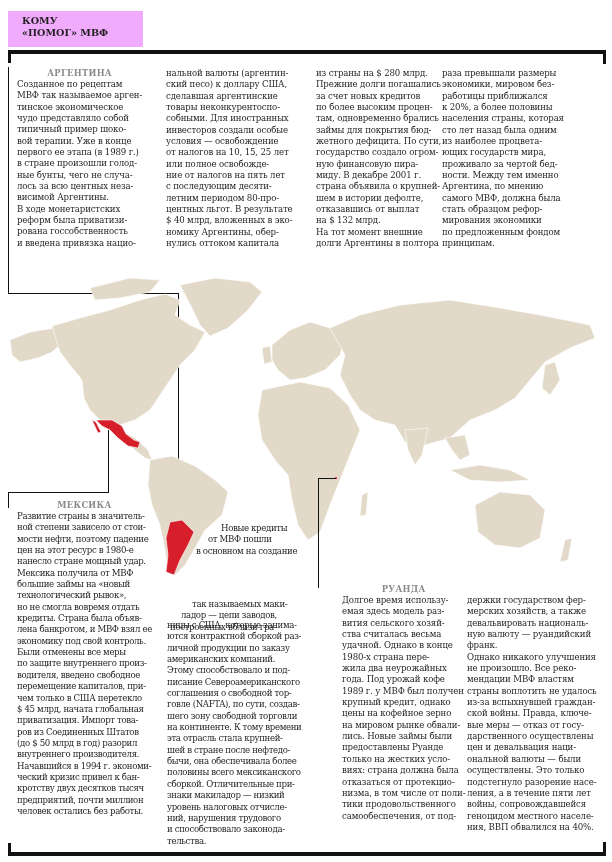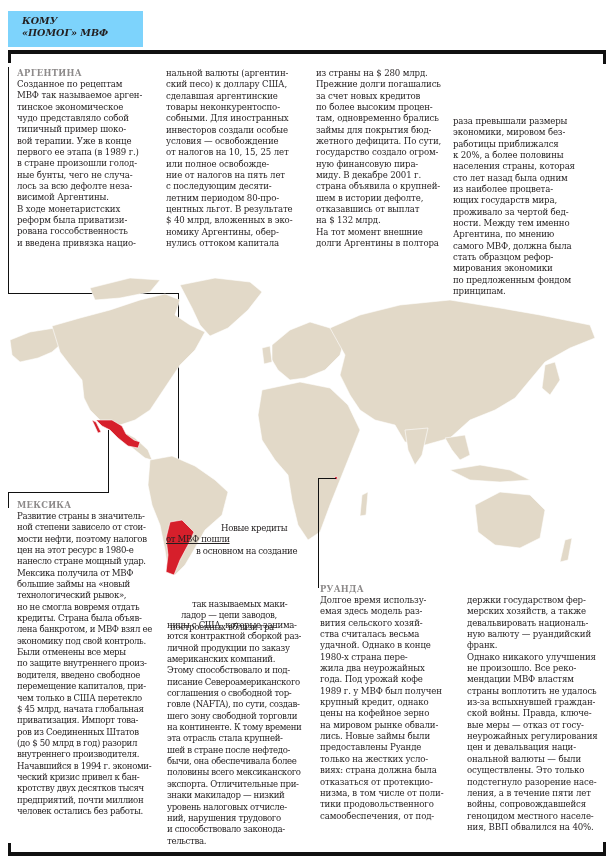--- a/index.html
+++ b/index.html
@@ -15,32 +15,32 @@
 
   .rule { position: absolute; background: #111; }
 
   .col {
     position: absolute; font-size: 8.6px; line-height: 11.35px; letter-spacing: -0.15px; white-space: nowrap;
     font-family: "DejaVu Serif", serif; color: #231f20;
   }
   .col .line { display: block; }
   .section-title {
     display: block; font-family: "DejaVu Serif", serif; font-weight: bold; font-size: 8.4px;
-    color: #8d8a8a; letter-spacing: 0.3px; line-height: 11px;
+    color: #8d8a8a; letter-spacing: 0.3px; line-height: 11px; text-align: center;
   }
 
   .map { position: absolute; left: 0; top: 270px; width: 612px; height: 330px; }
   .map svg { width: 100%; height: 100%; }
   .land { fill: #e2d9c8; stroke: #ffffff; stroke-width: 0.6; }
   .highlight { fill: #d61f2b; stroke: #ffffff; stroke-width: 0.6; }
 </style>
 </head>
 <body>
 
-<div class="header-block" style="background: #7dd3fc; font-style: italic;">
+<div class="header-block" style="background: #f0abfc;">
   <div>КОМУ</div>
   <div>«ПОМОГ» МВФ</div>
 </div>
 
 <div class="rule" style="left:8px; top:50px; width:598px; height:4px;"></div>
 <div class="rule" style="left:8px; top:50px; width:3px; height:13px;"></div>
 <div class="rule" style="left:603px; top:50px; width:3px; height:14px;"></div>
 
 <div class="rule" style="left:8px; top:67px; width:1px; height:226px;"></div>
 <div class="rule" style="left:8px; top:293px; width:171px; height:1px;"></div>
@@ -51,21 +51,21 @@
   <div id="arg-c1">
       <span class="line">Созданное по рецептам</span>
       <span class="line">МВФ так называемое арген-</span>
       <span class="line">тинское экономическое</span>
       <span class="line">чудо представляло собой</span>
       <span class="line">типичный пример шоко-</span>
       <span class="line">вой терапии. Уже в конце</span>
       <span class="line">первого ее этапа (в 1989 г.)</span>
       <span class="line">в стране произошли голод-</span>
       <span class="line">ные бунты, чего не случа-</span>
-      <span class="line">лось за всю дефолте неза-</span>
+      <span class="line">лось за всю центных неза-</span>
       <span class="line">висимой Аргентины.</span>
       <span class="line">В ходе монетаристских</span>
       <span class="line">реформ была приватизи-</span>
       <span class="line">рована госсобственность</span>
       <span class="line">и введена привязка нацио-</span>
     </div>
 </div>
 <div class="col" style="left:166px; top:68px;">
     <div id="arg-c2">
       <span class="line">нальной валюты (аргентин-</span>
@@ -99,21 +99,21 @@
       <span class="line">ную финансовую пира-</span>
       <span class="line">миду. В декабре 2001 г.</span>
       <span class="line">страна объявила о крупней-</span>
       <span class="line">шем в истории дефолте,</span>
       <span class="line">отказавшись от выплат</span>
       <span class="line">на $ 132 млрд.</span>
       <span class="line">На тот момент внешние</span>
       <span class="line">долги Аргентины в полтора</span>
     </div>
   </div>
-<div class="col" style="left:453px; top:68px;margin-top:48px;">
+<div class="col" style="left:442px; top:68px;">
     <div id="arg-c4">
       <span class="line">раза превышали размеры</span>
       <span class="line">экономики, мировом без-</span>
       <span class="line">работицы приближался</span>
       <span class="line">к 20%, а более половины</span>
       <span class="line">населения страны, которая</span>
       <span class="line">сто лет назад была одним</span>
       <span class="line">из наиболее процвета-</span>
       <span class="line">ющих государств мира,</span>
       <span class="line">проживало за чертой бед-</span>
@@ -169,21 +169,21 @@
 <div class="rule" style="left:8px; top:492px; width:1px; height:16px;"></div>
 
 <div class="rule" style="left:318px; top:478px; width:18px; height:1px;"></div>
 <div class="rule" style="left:318px; top:478px; width:1px; height:110px;"></div>
 
 <div class="col" style="left:17px; top:500px; letter-spacing:-0.35px;">
   <span class="section-title">МЕКСИКА</span>
   <div id="mex-c1">
       <span class="line">Развитие страны в значитель-</span>
       <span class="line">ной степени зависело от стои-</span>
-      <span class="line">мости нефти, поэтому налогов</span>
+      <span class="line">мости нефти, поэтому падение</span>
       <span class="line">цен на этот ресурс в 1980-е</span>
       <span class="line">нанесло стране мощный удар.</span>
       <span class="line">Мексика получила от МВФ</span>
       <span class="line">большие займы на «новый</span>
       <span class="line">технологический рывок»,</span>
       <span class="line">но не смогла вовремя отдать</span>
       <span class="line">кредиты. Страна была объяв-</span>
       <span class="line">лена банкротом, и МВФ взял ее</span>
       <span class="line">экономику под свой контроль.</span>
       <span class="line">Были отменены все меры</span>
@@ -199,21 +199,21 @@
       <span class="line">Начавшийся в 1994 г. экономи-</span>
       <span class="line">ческий кризис привел к бан-</span>
       <span class="line">кротству двух десятков тысяч</span>
       <span class="line">предприятий, почти миллион</span>
       <span class="line">человек остались без работы.</span>
     </div>
 </div>
 <div class="col" style="left:166px; top:523px; letter-spacing:-0.35px;">
   <div id="mex-callout">
       <span class="line" style="padding-left: 55px;">Новые кредиты</span>
-      <span class="line" style=" text-decoration: underline;">от МВФ пошли</span>
+      <span class="line" style="padding-left: 42px;">от МВФ пошли</span>
       <span class="line" style="padding-left: 30px;">в основном на создание</span>
       <span class="line" style="padding-left: 26px; margin-top: 42px;">так называемых маки-</span>
       <span class="line" style="padding-left: 15px;">ладор — цепи заводов,</span>
       <span class="line" style="padding-left: 4px;">построенных вблизи гра-</span>
     </div>
 </div>
 <div class="col" style="left:167px; top:600px; letter-spacing:-0.35px;margin-top:20px;">
   <div id="mex-c2">
       <span class="line">ницы с США, которые занима-</span>
       <span class="line">ются контрактной сборкой раз-</span>
@@ -222,30 +222,30 @@
       <span class="line">Этому способствовало и под-</span>
       <span class="line">писание Североамериканского</span>
       <span class="line">соглашения о свободной тор-</span>
       <span class="line">говле (NAFTA), по сути, создав-</span>
       <span class="line">шего зону свободной торговли</span>
       <span class="line">на континенте. К тому времени</span>
       <span class="line">эта отрасль стала крупней-</span>
       <span class="line">шей в стране после нефтедо-</span>
       <span class="line">бычи, она обеспечивала более</span>
       <span class="line">половины всего мексиканского</span>
-      <span class="line">экспорта. Отличительные при-</span>
+      <span class="line">сборкой. Отличительные при-</span>
       <span class="line">знаки макиладор — низкий</span>
       <span class="line">уровень налоговых отчисле-</span>
       <span class="line">ний, нарушения трудового</span>
       <span class="line">и способствовало законода-</span>
       <span class="line">тельства.</span>
     </div>
 </div>
 
-<div class="col" style="left:320px; top:584px;">
+<div class="col" style="left:342px; top:584px;">
   <span class="section-title">РУАНДА</span>
   <div id="rw-c1">
       <span class="line">Долгое время использу-</span>
       <span class="line">емая здесь модель раз-</span>
       <span class="line">вития сельского хозяй-</span>
       <span class="line">ства считалась весьма</span>
       <span class="line">удачной. Однако в конце</span>
       <span class="line">1980-х страна пере-</span>
       <span class="line">жила два неурожайных</span>
       <span class="line">года. Под урожай кофе</span>
@@ -270,21 +270,21 @@
       <span class="line">девальвировать националь-</span>
       <span class="line">ную валюту — руандийский</span>
       <span class="line">франк.</span>
       <span class="line">Однако никакого улучшения</span>
       <span class="line">не произошло. Все реко-</span>
       <span class="line">мендации МВФ властям</span>
       <span class="line">страны воплотить не удалось</span>
       <span class="line">из-за вспыхнувшей граждан-</span>
       <span class="line">ской войны. Правда, ключе-</span>
       <span class="line">вые меры — отказ от госу-</span>
-      <span class="line">неурожайных регулирования</span>
+      <span class="line">дарственного осуществлены</span>
       <span class="line">цен и девальвация наци-</span>
       <span class="line">ональной валюты — были</span>
       <span class="line">осуществлены. Это только</span>
       <span class="line">подстегнуло разорение насе-</span>
       <span class="line">ления, а в течение пяти лет</span>
       <span class="line">войны, сопровождавшейся</span>
       <span class="line">геноцидом местного населе-</span>
       <span class="line">ния, ВВП обвалился на 40%.</span>
     </div>
 </div>

